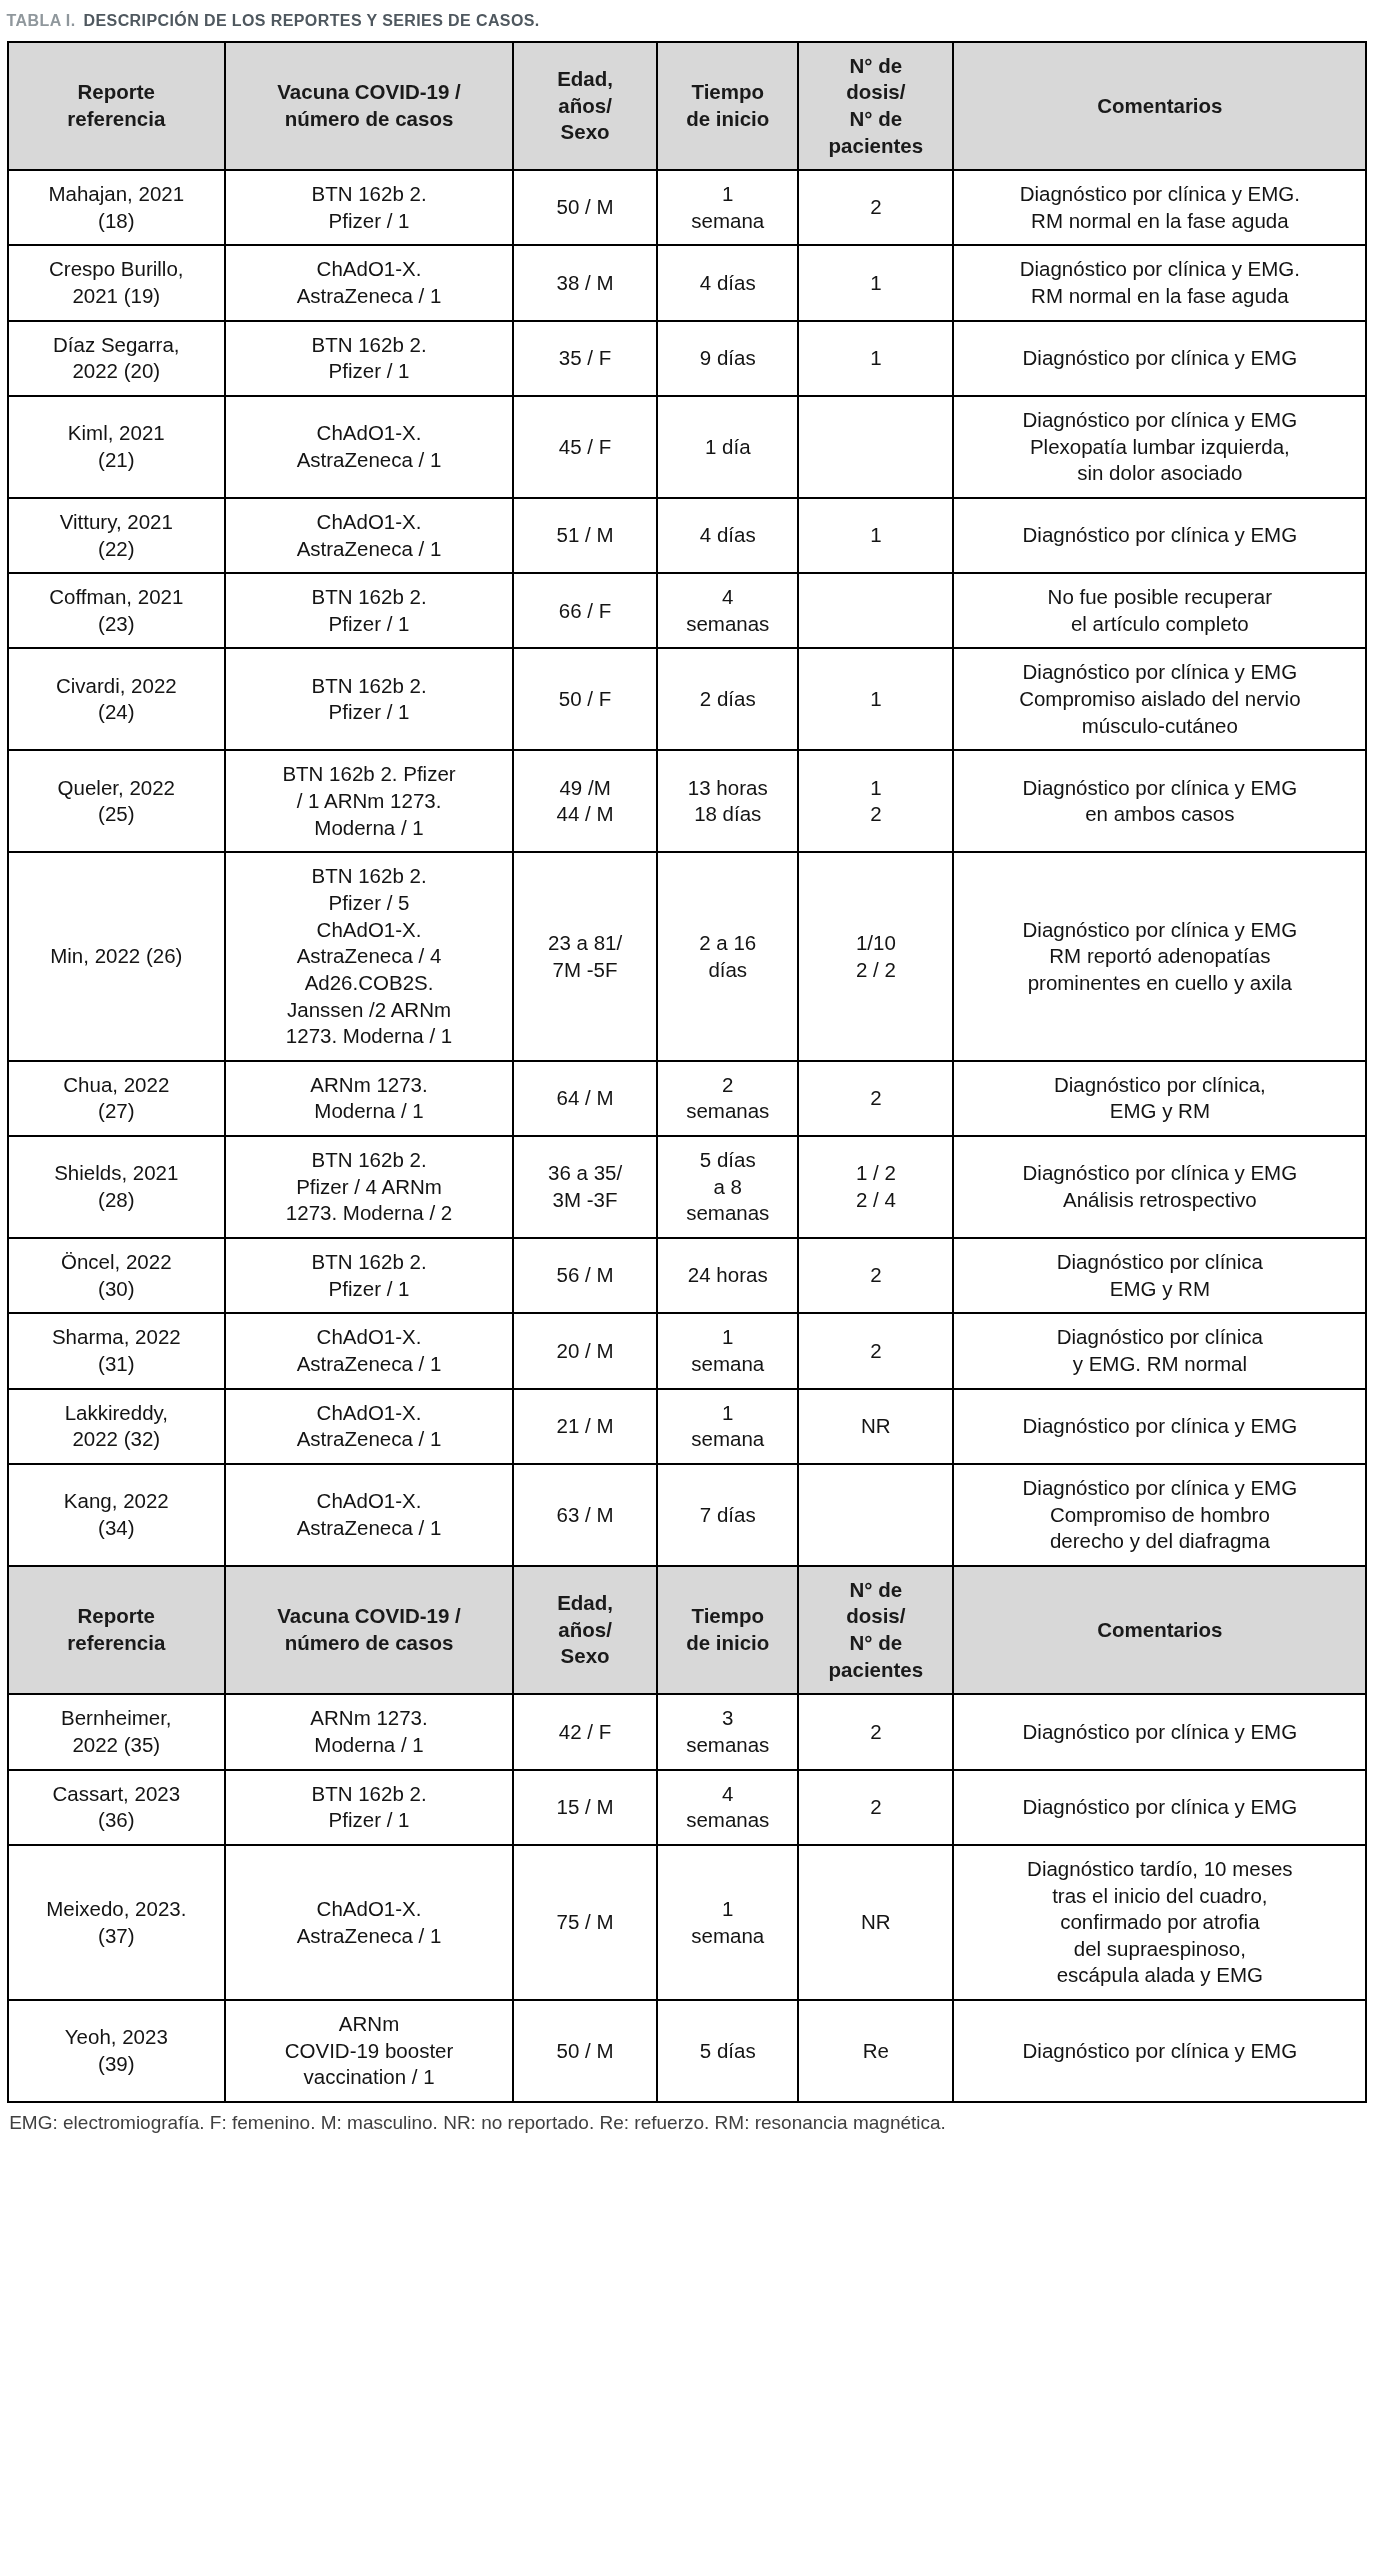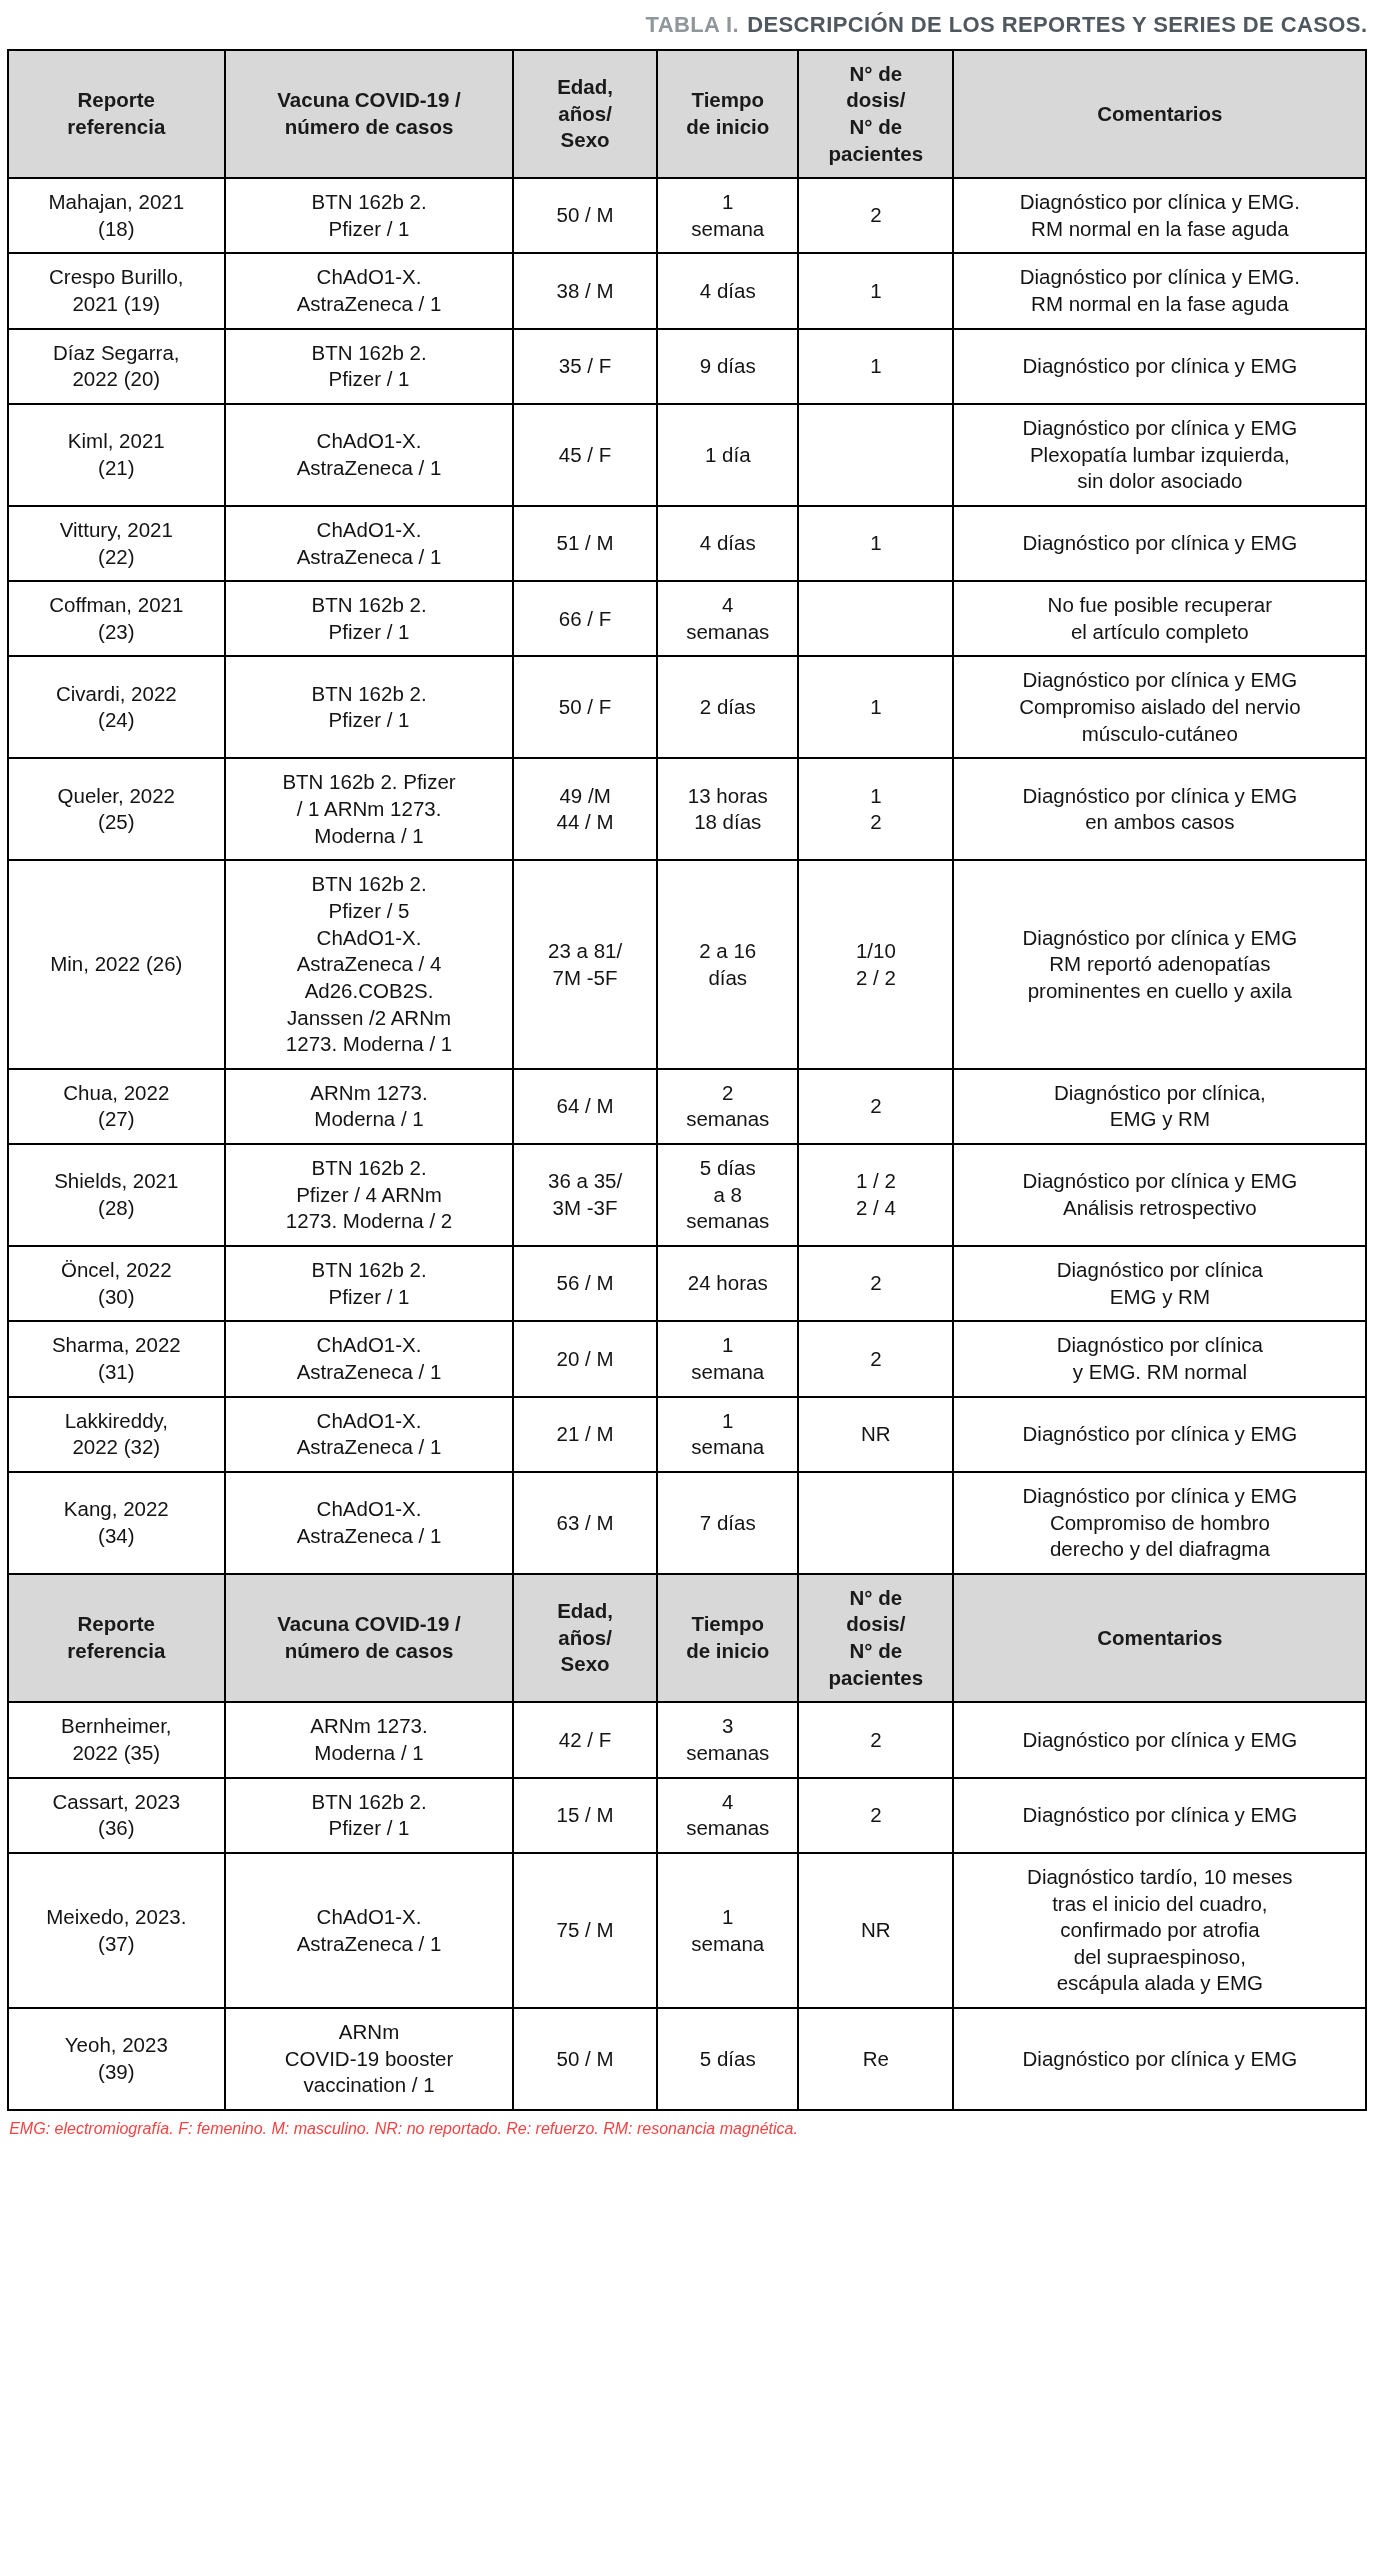--- a/index.html
+++ b/index.html
@@ -7,23 +7,23 @@
   html, body { margin: 0; padding: 0; background: #ffffff; }
   body {
     width: 1374px;
     font-family: "Liberation Sans", "DejaVu Sans", sans-serif;
     color: #141414;
     -webkit-font-smoothing: antialiased;
   }
   .page { padding: 8px 6.6px 6.6px; }
 
   .table-title {
-    text-align: right;
+    text-align: left;
     font-weight: bold;
-    font-size: 22px;
+    font-size: 16px;
     letter-spacing: 0.4px;
     margin: 4px 0 10.6px;
   }
   .table-title .title-label { color: var(--title-label, #8f979c); margin-right: 8px; }
   .table-title .title-text  { color: var(--title-text, #4f585f); }
 
   table.report-table {
     width: 100%;
     border-collapse: collapse;
     table-layout: fixed;
@@ -40,24 +40,23 @@
     overflow: hidden;
     word-wrap: break-word;
   }
   .report-table th {
     background: var(--header-bg, #d8d8d8);
     font-weight: bold;
     color: #1a1a1a;
   }
 
   .footnote {
-    font-style: italic;
-    font-size: 16px;
+    font-size: 19px;
     margin: 9.3px 2.6px 0;
-    color: #ef4444;
+    color: #404040;
   }
 </style>
 </head>
 <body>
 
 <div class="page">
 
   <div class="table-title">
     <span class="title-label">TABLA I.</span><span class="title-text">DESCRIPCIÓN DE LOS REPORTES Y SERIES DE CASOS.</span>
   </div>

